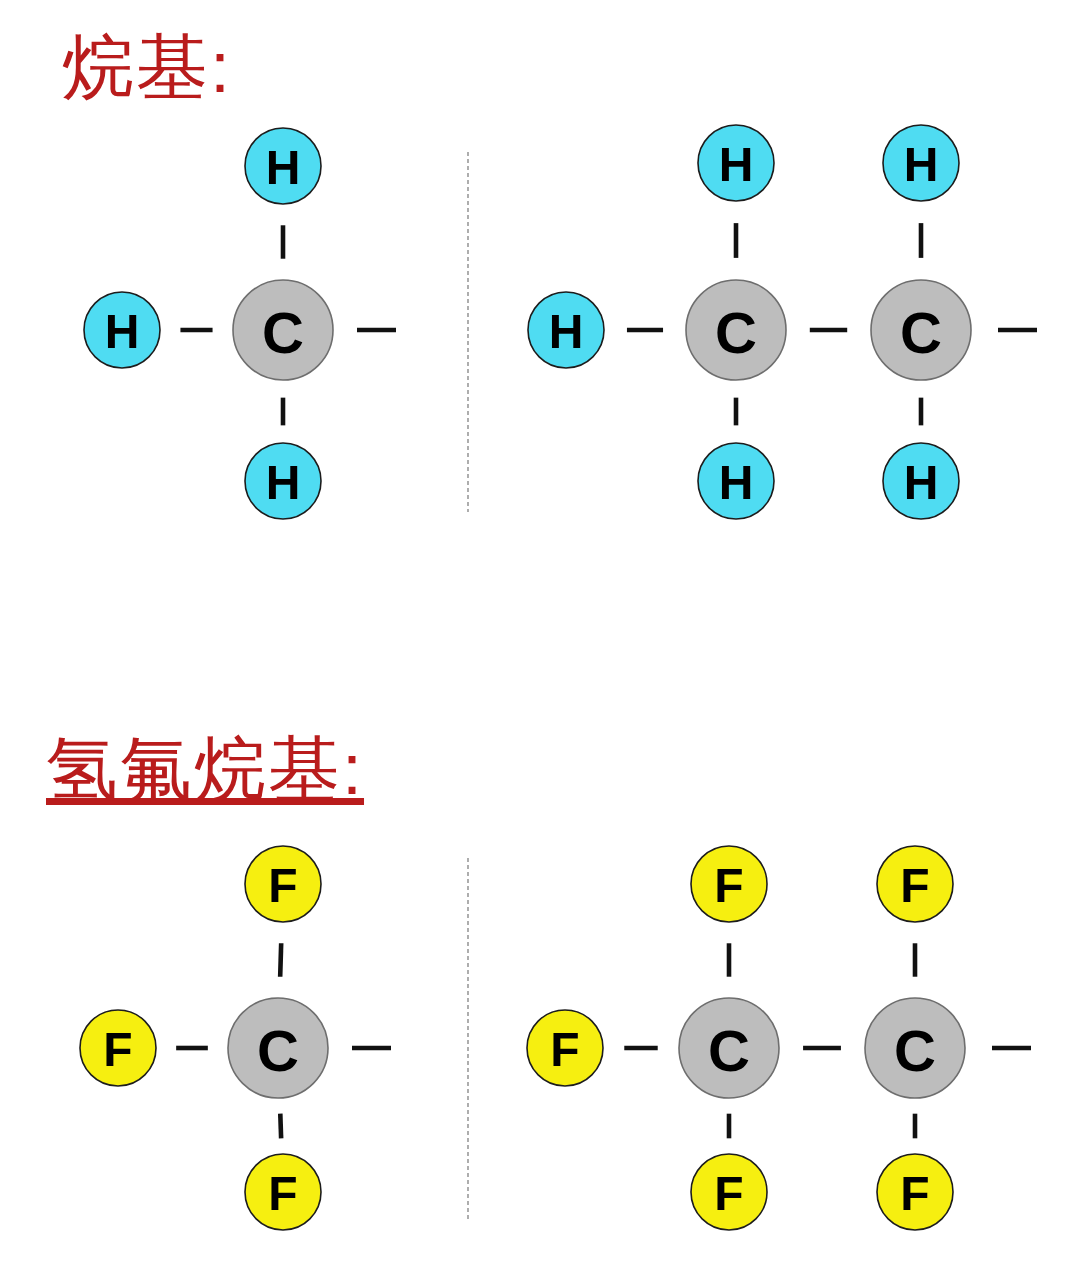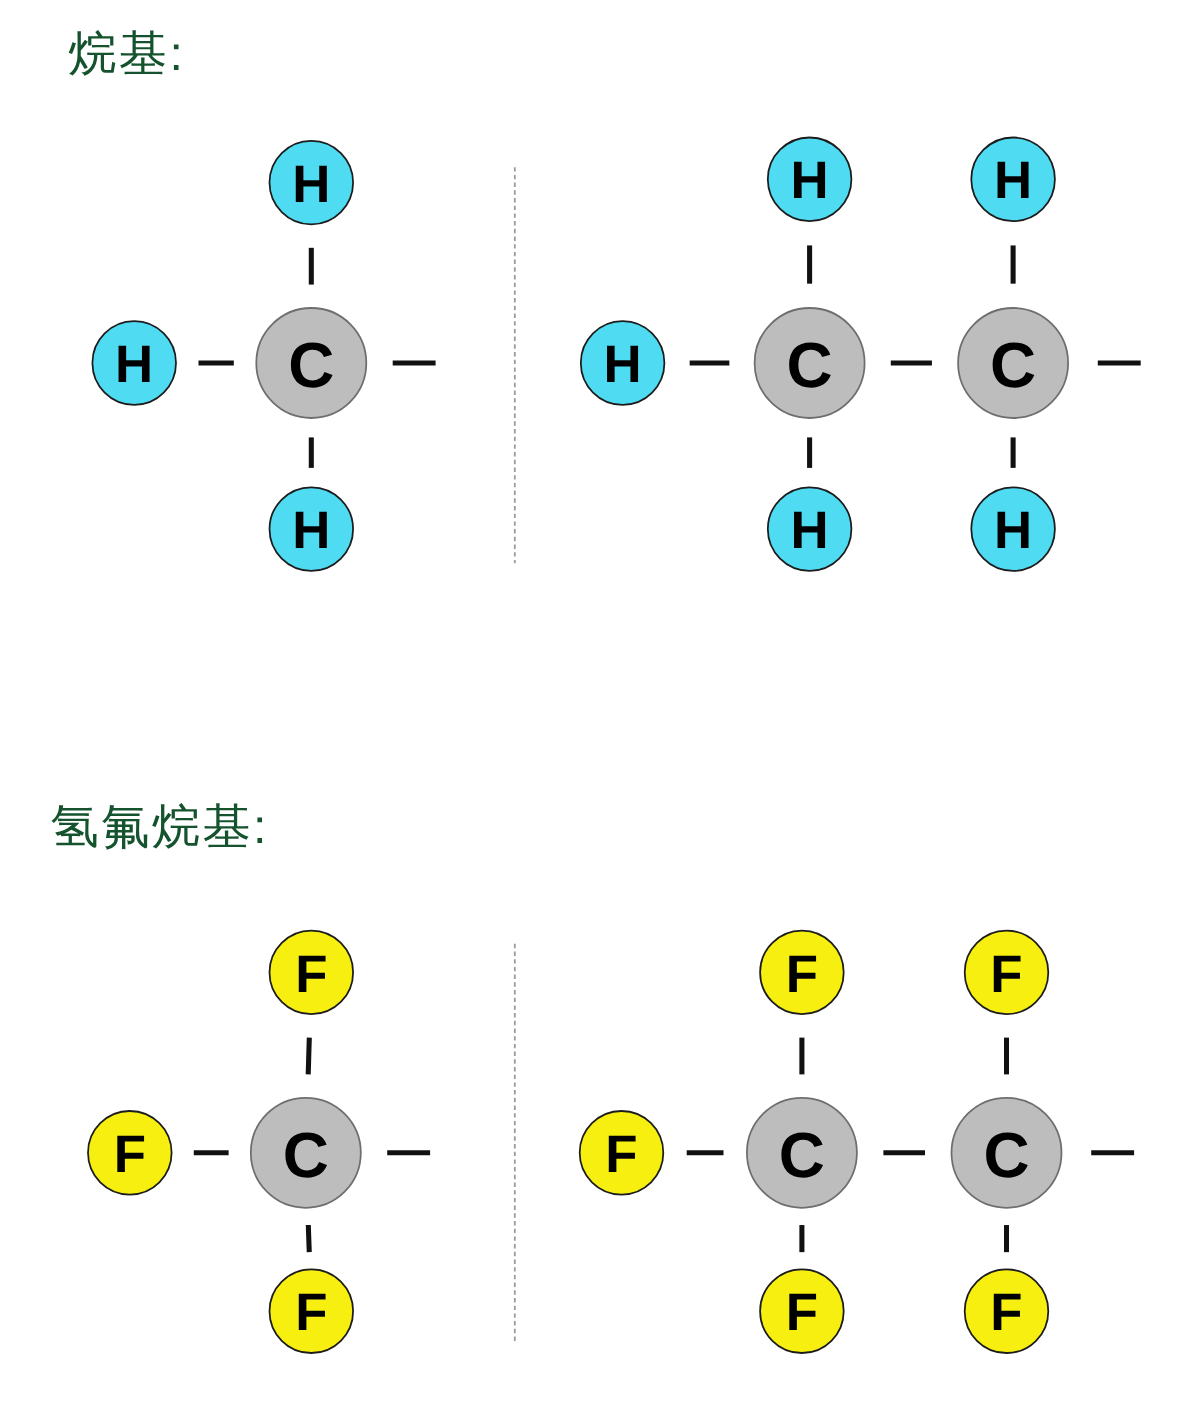--- a/index.html
+++ b/index.html
@@ -10,28 +10,28 @@
   .canvas {
     position: relative;
     width: 1080px;
     height: 1278px;
     background: #ffffff;
     overflow: hidden;
     font-family: "Liberation Sans", sans-serif;
   }
   .section-title {
     position: absolute;
-    font-size: 44px;
+    font-size: 72px;
     font-weight: 500;
-    color: #14532d;
+    color: #b91c1c;
     letter-spacing: 2px;
     white-space: nowrap;
   }
   #title-1 { left: 62px; top: 20px; }
-  #title-2 { left: 46px; top: 722px; }
+  #title-2 { left: 46px; top: 722px; text-decoration: underline; }
   #diagram {
     position: absolute;
     left: 0;
     top: 0;
   }
 </style>
 </head>
 <body>
 
 <div class="canvas">

